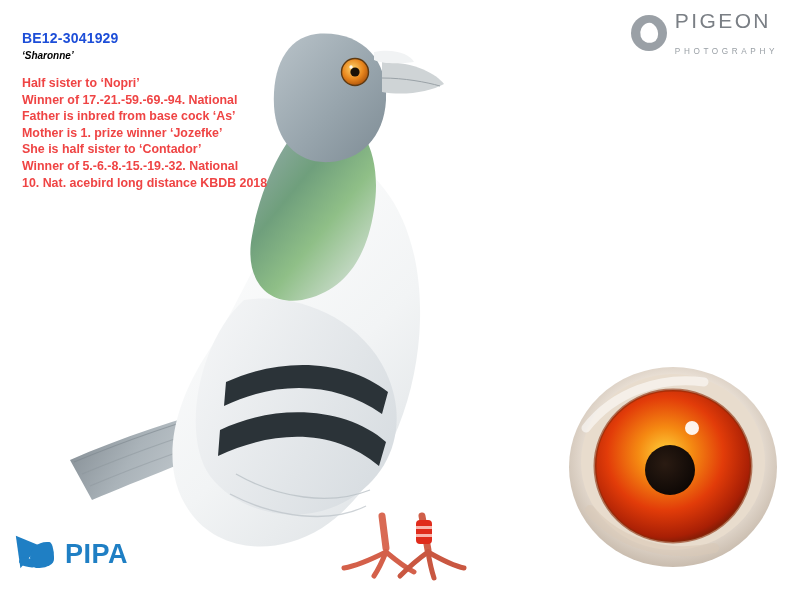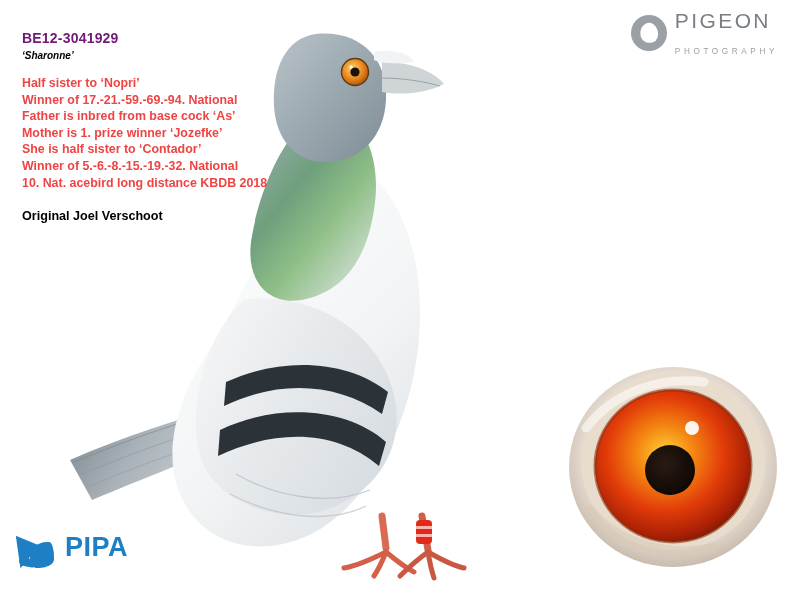--- a/index.html
+++ b/index.html
@@ -18,21 +18,21 @@
   
   #info-block {
     position: absolute;
     left: 22px;
     top: 30px;
     width: 340px;
   }
   #ring-number {
     font-size: 14px;
     font-weight: bold;
-    color: #701a75;
+    color: #1d4ed8;
     letter-spacing: 0.2px;
   }
   #pigeon-name {
     font-size: 10px;
     font-weight: bold;
     font-style: italic;
     color: #000;
     margin-top: 4px;
   }
   #palmares {
@@ -95,21 +95,21 @@
     color: #9aa0a6;
     margin-top: 17px;
   }
 
   
   #pipa-logo {
     position: absolute;
     left: 18px;
     bottom: 24px;
     display: flex;
-    align-items: flex-start;
+    align-items: center;
     gap: 7px;
   }
   #pipa-logo .mark {
     width: 40px;
     height: 44px;
     position: relative;
     flex: none;
   }
   #pipa-logo .mark .tri {
     position: absolute;
@@ -295,21 +295,20 @@
   <div id="pigeon-name">‘Sharonne’</div>
   <div id="palmares">
     <div class="palmares-line">Half sister to ‘Nopri’</div>
     <div class="palmares-line">Winner of 17.-21.-59.-69.-94. National</div>
     <div class="palmares-line">Father is inbred from base cock ‘As’</div>
     <div class="palmares-line">Mother is 1. prize winner ‘Jozefke’</div>
     <div class="palmares-line">She is half sister to ‘Contador’</div>
     <div class="palmares-line">Winner of 5.-6.-8.-15.-19.-32. National</div>
     <div class="palmares-line">10. Nat. acebird long distance KBDB 2018</div>
   </div>
-  <div id="breeder">Original Joel Verschoot</div>
 </div>
 
 <div id="photographer-logo">
   <div class="mark"></div>
   <div class="wordmark">
     <div class="word-main">PIGEON</div>
     <div class="word-sub">PHOTOGRAPHY</div>
   </div>
 </div>
 

